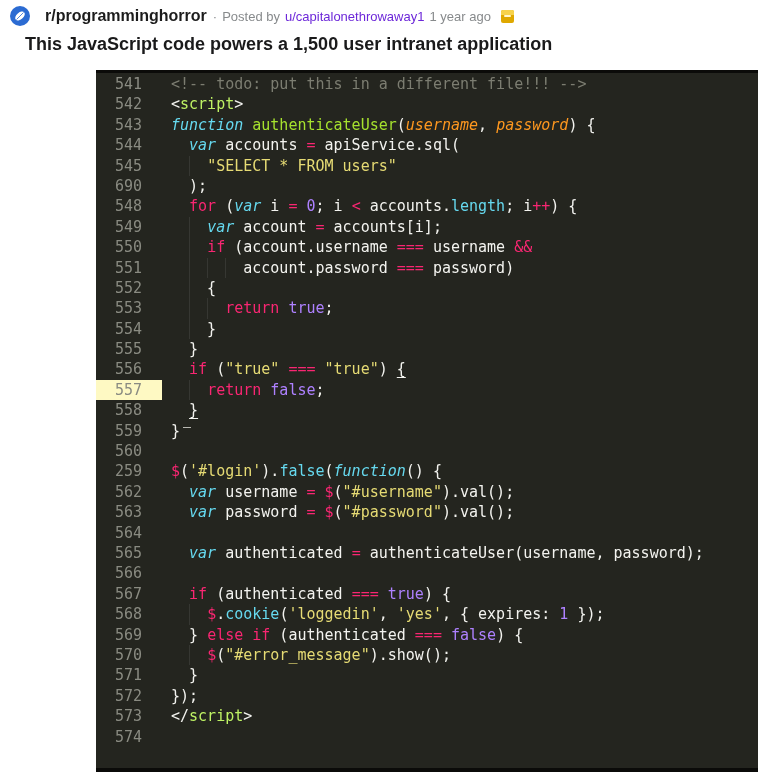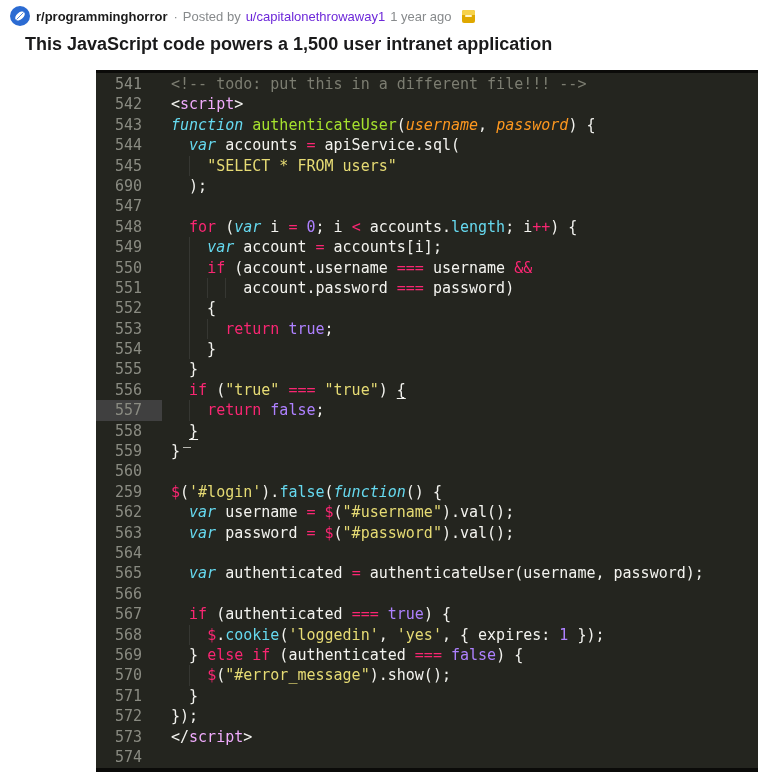--- a/index.html
+++ b/index.html
@@ -1,53 +1,53 @@
 <!DOCTYPE html>
 <html><head>
 <meta charset="utf-8">
 <style>
   html,body{margin:0;padding:0;background:#ffffff;width:766px;height:772px;overflow:hidden;}
   .page{position:relative;width:766px;height:772px;font-family:"Liberation Sans",sans-serif;}
 
   
   .post-header{position:absolute;left:10px;top:6px;display:flex;align-items:center;gap:6px;white-space:nowrap;}
   .sub-icon{width:20px;height:20px;border-radius:50%;display:inline-block;flex:0 0 auto;}
-  .sub-name{font-size:13px;font-weight:bold;color:#1c1c1c;}
+  .sub-name{font-size:16px;font-weight:bold;color:#1c1c1c;margin-left:9px;}
   .meta{font-size:13px;color:#878a8c;display:flex;align-items:center;gap:5px;}
   .meta .dot{color:#878a8c;}
   .author{color:#6d28d9;}
   .award{width:13px;height:13px;border-radius:2px;background:#dfa800;position:relative;display:inline-block;margin-left:4px;flex:0 0 auto;}
   .award::before{content:"";position:absolute;left:0;top:0;width:13px;height:5px;border-radius:2px 2px 0 0;background:#f7d24b;}
   .award::after{content:"";position:absolute;left:3px;top:5px;width:7px;height:2px;background:#fff7d0;border-radius:1px;}
 
   
   .post-title{position:absolute;left:25px;top:34px;margin:0;font-size:18px;font-weight:600;color:#1a1a1b;letter-spacing:0;}
 
   
   .editor{position:absolute;left:96px;top:70px;width:662px;height:702px;box-sizing:border-box;
     background:#24251f;border-top:3px solid #0b0b09;border-bottom:4px solid #0b0b09;
     font-family:"DejaVu Sans Mono",monospace;font-size:15px;overflow:hidden;}
   .code-area{padding-top:1px;}
   .row{display:flex;height:20.4px;line-height:20.4px;}
   .gutter{flex:0 0 66px;width:66px;box-sizing:border-box;padding-right:20px;text-align:right;color:#8a8b82;}
-  .gutter.hl{background:#404040;}
+  .gutter.hl{background:#fef9c3;}
   .codecell{position:relative;white-space:pre;margin-left:9px;color:#f3f3ef;}
   .guide{position:absolute;top:0;bottom:0;width:1px;background:rgba(248,248,242,0.09);}
 
   
   .tk-w{color:#f3f3ef;}
   .tk-com{color:#7c7d71;}
   .tk-kwi{color:#66d9ef;font-style:italic;}
   .tk-cy{color:#66d9ef;}
   .tk-fn{color:#a6e22e;}
   .tk-pi{color:#fd971f;font-style:italic;}
   .tk-op{color:#f92672;}
   .tk-str{color:#e6db74;}
   .tk-num{color:#ae81ff;}
-  .tk-tag{color:#f0abfc;}
+  .tk-tag{color:#bef264;}
   .tk-ulb{color:#f3f3ef;text-decoration:underline;text-underline-offset:3px;}
   .caret{display:inline-block;width:8px;height:4px;border-bottom:1px solid #b9b9b2;vertical-align:top;margin-left:3px;margin-top:2px;}
 </style>
 </head>
 <body>
 
 <div class="page">
 
   <div class="post-header">
     <span class="sub-icon">
@@ -89,24 +89,20 @@
         </div>
         <div class="row">
           <div class="gutter">545</div>
           <div class="codecell"><i class="guide" style="left: 2ch;"></i><span class="tk-w">    </span><span class="tk-str">"SELECT * FROM users"</span></div>
         </div>
         <div class="row">
           <div class="gutter">690</div>
           <div class="codecell"><span class="tk-w">  );</span></div>
         </div>
         <div class="row">
-          <div class="gutter">547</div>
-          <div class="codecell"></div>
-        </div>
-        <div class="row">
           <div class="gutter">548</div>
           <div class="codecell"><span class="tk-w">  </span><span class="tk-op">for</span><span class="tk-w"> (</span><span class="tk-kwi">var</span><span class="tk-w"> i </span><span class="tk-op">=</span><span class="tk-w"> </span><span class="tk-num">0</span><span class="tk-w">; i </span><span class="tk-op">&lt;</span><span class="tk-w"> accounts.</span><span class="tk-cy">length</span><span class="tk-w">; i</span><span class="tk-op">++</span><span class="tk-w">) {</span></div>
         </div>
         <div class="row">
           <div class="gutter">549</div>
           <div class="codecell"><i class="guide" style="left: 2ch;"></i><span class="tk-w">    </span><span class="tk-kwi">var</span><span class="tk-w"> account </span><span class="tk-op">=</span><span class="tk-w"> accounts[i];</span></div>
         </div>
         <div class="row">
           <div class="gutter">550</div>
           <div class="codecell"><i class="guide" style="left: 2ch;"></i><span class="tk-w">    </span><span class="tk-op">if</span><span class="tk-w"> (account.username </span><span class="tk-op">===</span><span class="tk-w"> username </span><span class="tk-op">&amp;&amp;</span></div>

